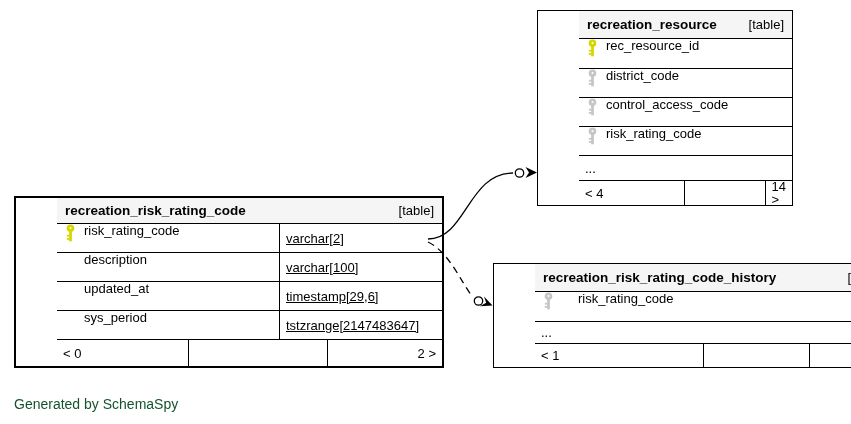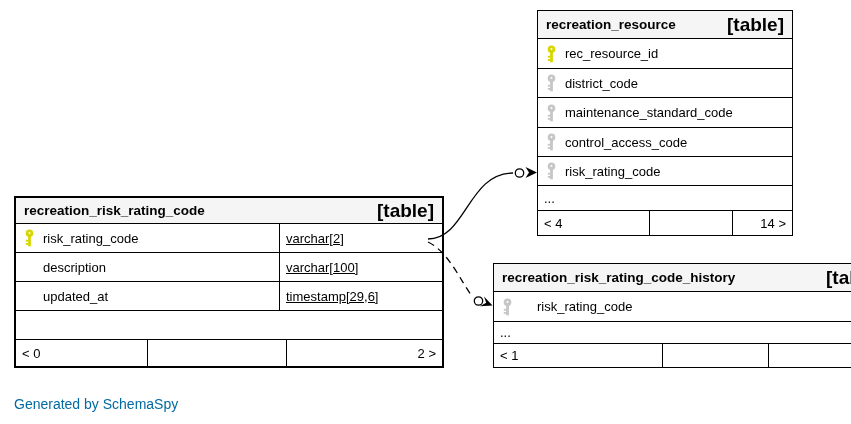--- a/index.html
+++ b/index.html
@@ -21,41 +21,41 @@
     height: 424px;
     background: var(--page-bg);
     overflow: hidden;
   }
   .tbl {
     position: absolute;
     background: #fff;
     border: 1px solid var(--border);
     font-size: 13px;
     line-height: 1;
+    padding-left: 41px;
   }
   .tbl.main { border-width: 2px; }
   .tbl-header {
     display: flex;
     justify-content: space-between;
     align-items: center;
     background: var(--header-bg);
     border-bottom: 1px solid var(--border);
     padding: 0 8px;
   }
   .tbl-name { font-weight: bold; font-size: 13.5px; }
-  .tbl-tag { font-weight: bold; font-size: 19px; }
+  .tbl-tag { font-weight: normal; font-size: 13px; }
   .tbl-row {
     display: flex;
     align-items: stretch;
     border-bottom: 1px solid var(--border);
   }
   .row-left {
     flex: 1;
     display: flex;
-    align-items: center;
     padding-left: 8px;
     gap: 8px;
     min-width: 0;
   }
   .row-left.wide-gap { gap: 24px; }
   .key-slot {
     width: 11px;
     height: 18px;
     flex: 0 0 auto;
     display: flex;
@@ -90,21 +90,21 @@
   .edges {
     position: absolute;
     left: 0; top: 0;
     pointer-events: none;
   }
   .footer-note {
     position: absolute;
     left: 14px;
     top: 396px;
     font-size: 14px;
-    color: #0369a1;
+    color: #14532d;
   }
 </style>
 </head>
 <body>
 
 <div class="canvas">
 
   <div class="tbl" style="left:537px; top:10px; width:256px;">
     <div class="tbl-header" style="height:28px">
       <span class="tbl-name">recreation_resource</span>
@@ -129,34 +129,20 @@
         <span class="key-slot">
           <svg class="key-icon fk" viewBox="0 0 11 18" width="11" height="18">
               <circle cx="5.5" cy="4.2" r="3.8" fill="currentColor"></circle>
               <circle cx="5.5" cy="3.9" r="1" fill="#fff"></circle>
               <rect x="4.1" y="6.5" width="2.8" height="10.8" fill="currentColor"></rect>
               <rect x="1.8" y="10.8" width="2.5" height="1.8" fill="currentColor"></rect>
               <rect x="1.8" y="14" width="2.5" height="1.8" fill="currentColor"></rect>
             </svg>
         </span>
         <span>district_code</span>
-      </div>
-    </div>
-    <div class="tbl-row" style="height:30px">
-      <div class="row-left">
-        <span class="key-slot">
-          <svg class="key-icon fk" viewBox="0 0 11 18" width="11" height="18">
-              <circle cx="5.5" cy="4.2" r="3.8" fill="currentColor"></circle>
-              <circle cx="5.5" cy="3.9" r="1" fill="#fff"></circle>
-              <rect x="4.1" y="6.5" width="2.8" height="10.8" fill="currentColor"></rect>
-              <rect x="1.8" y="10.8" width="2.5" height="1.8" fill="currentColor"></rect>
-              <rect x="1.8" y="14" width="2.5" height="1.8" fill="currentColor"></rect>
-            </svg>
-        </span>
-        <span>maintenance_standard_code</span>
       </div>
     </div>
     <div class="tbl-row" style="height:29px">
       <div class="row-left">
         <span class="key-slot">
           <svg class="key-icon fk" viewBox="0 0 11 18" width="11" height="18">
               <circle cx="5.5" cy="4.2" r="3.8" fill="currentColor"></circle>
               <circle cx="5.5" cy="3.9" r="1" fill="#fff"></circle>
               <rect x="4.1" y="6.5" width="2.8" height="10.8" fill="currentColor"></rect>
               <rect x="1.8" y="10.8" width="2.5" height="1.8" fill="currentColor"></rect>
@@ -216,20 +202,25 @@
       <div class="type-cell">varchar[100]</div>
     </div>
     <div class="tbl-row" style="height:29px">
       <div class="row-left">
         <span class="key-slot"></span>
         <span>updated_at</span>
       </div>
       <div class="type-cell">timestamp[29,6]</div>
     </div>
     <div class="tbl-row" style="height:29px">
+      <div class="row-left">
+        <span class="key-slot"></span>
+        <span>sys_period</span>
+      </div>
+      <div class="type-cell">tstzrange[2147483647]</div>
     </div>
     <div class="tbl-footer" style="height:26px">
       <div class="fcell" style="width:131px">&lt; 0</div>
       <div class="fcell" style="width:118px"></div>
       <div class="fcell grow right">2 &gt;</div>
     </div>
   </div>
 
   <div class="tbl" style="left:493px; top:263px; width:399px;">
     <div class="tbl-header" style="height:28px">

